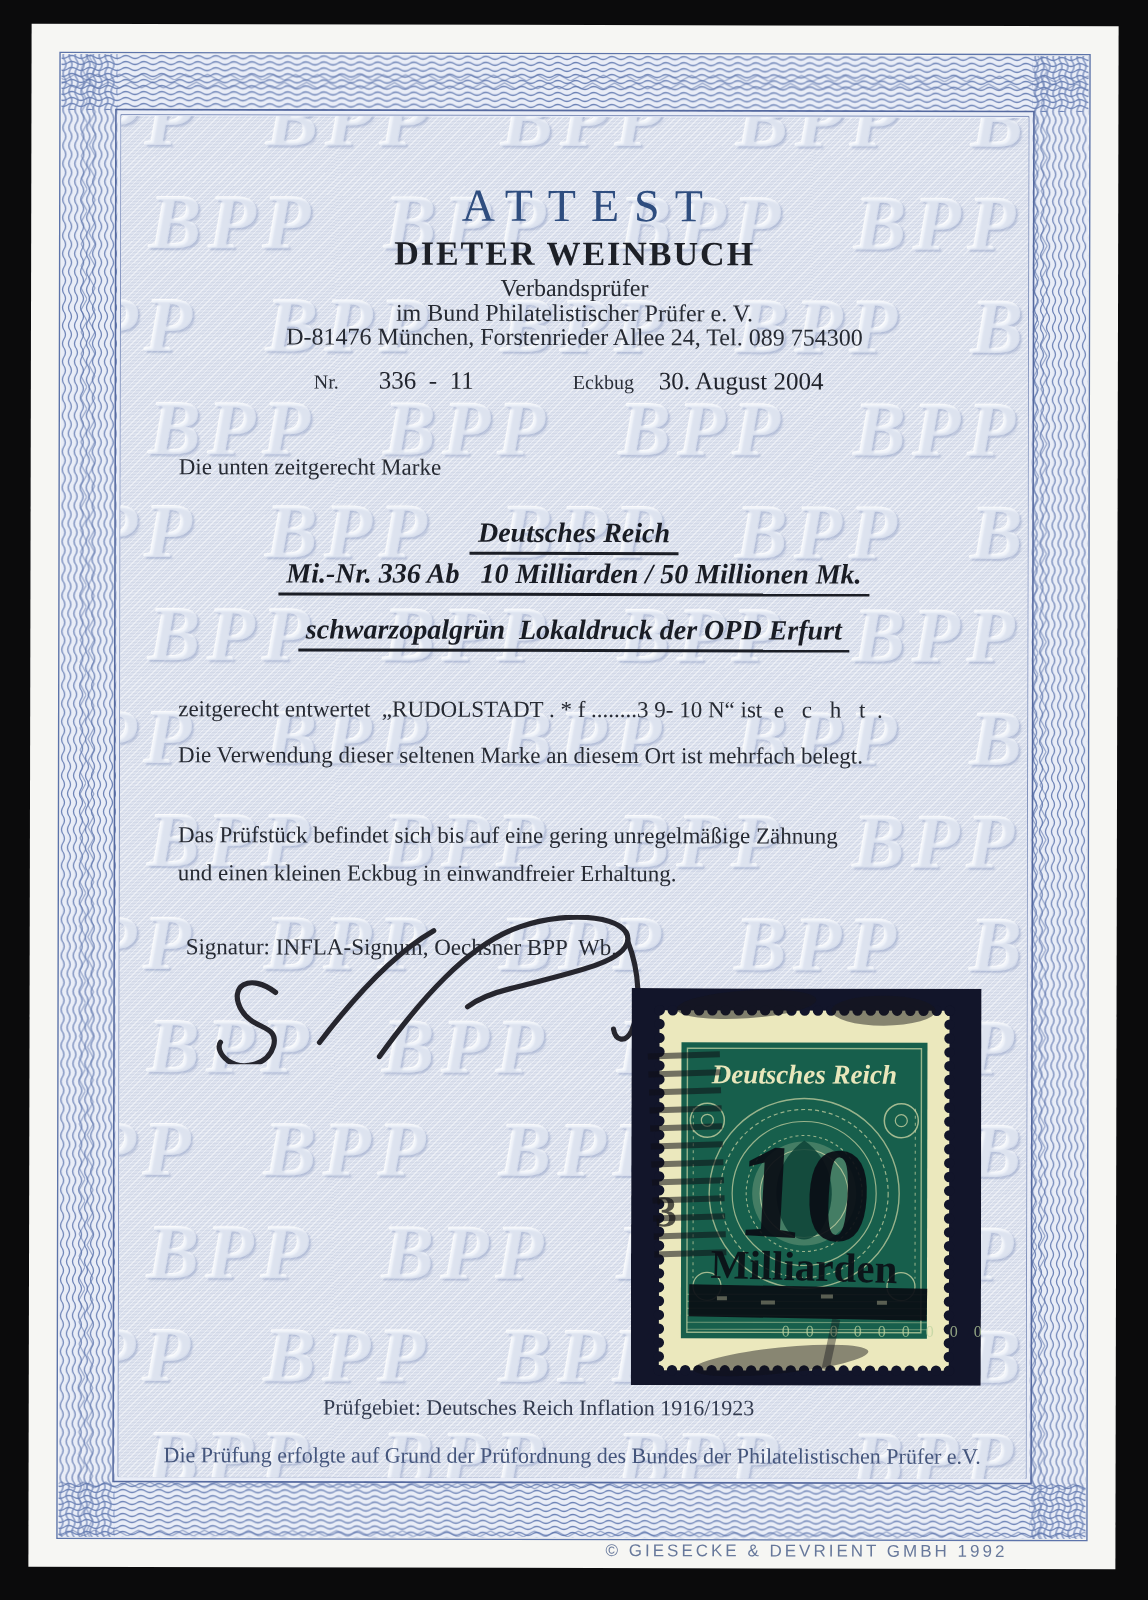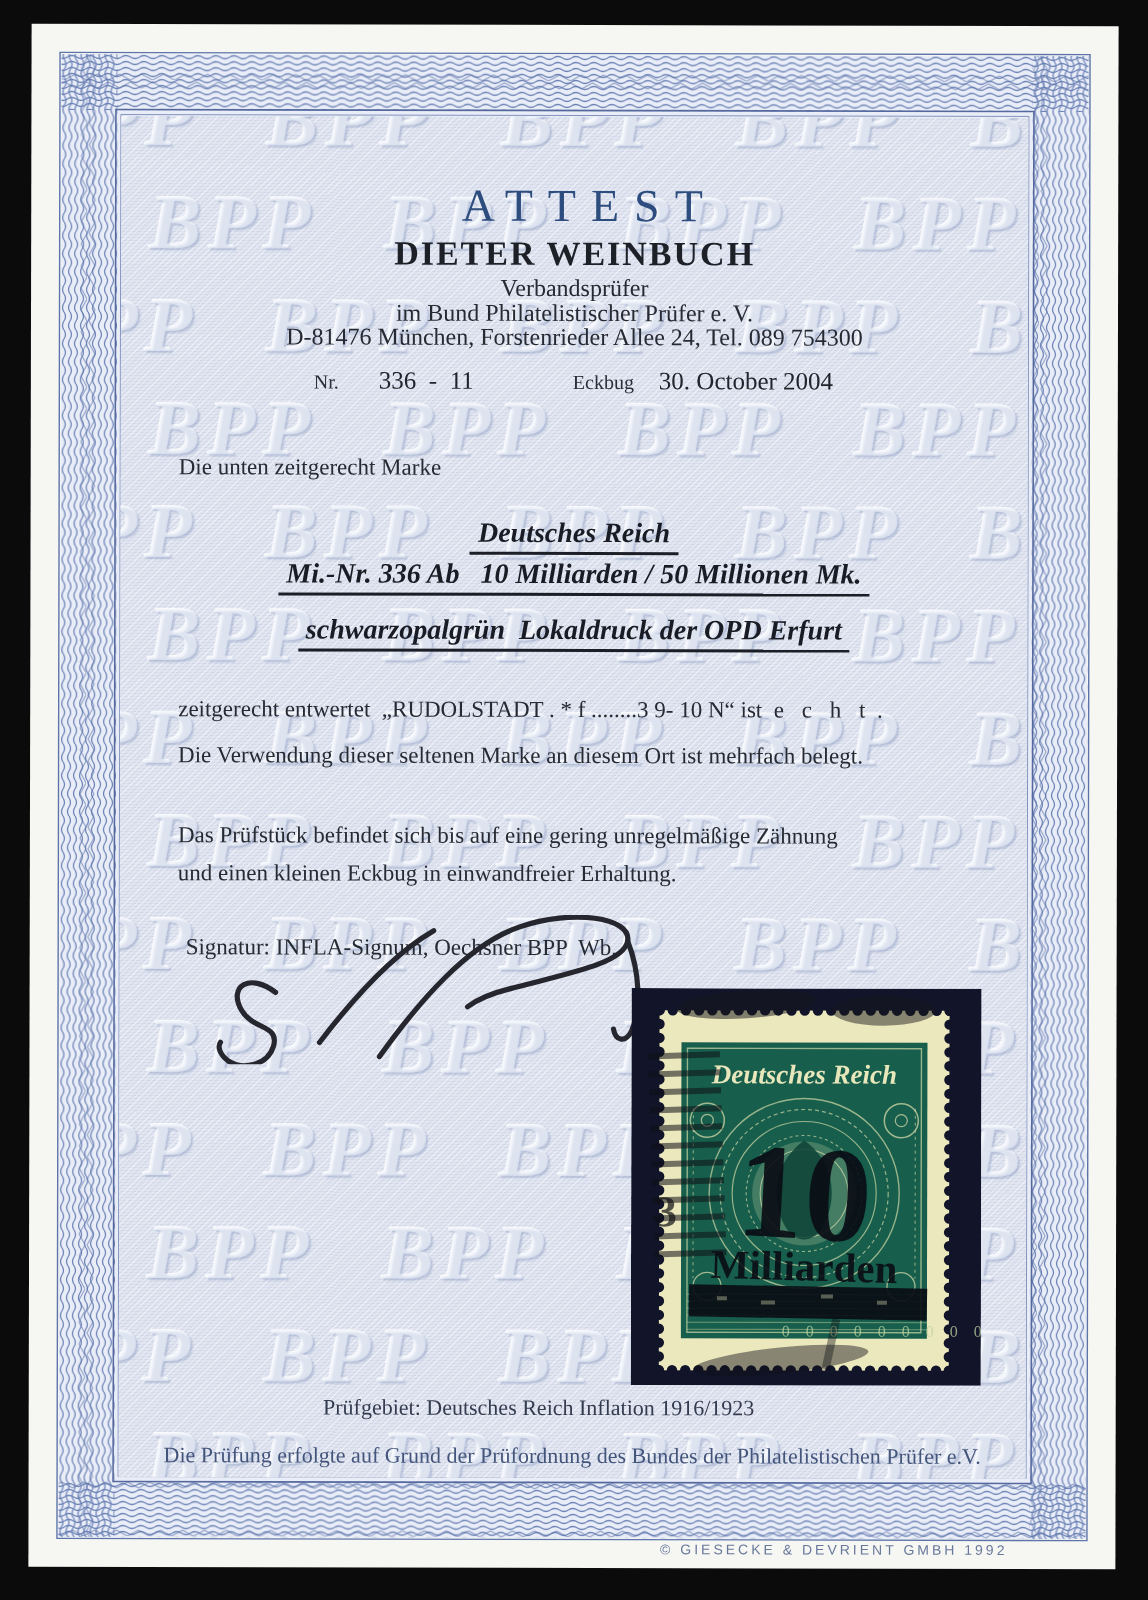--- a/index.html
+++ b/index.html
@@ -25,21 +25,21 @@
   .sub{font-size:24px;color:#262a33;}
   .metalabel{position:absolute;font-size:20px;color:#2a2e38;}
   .metavalue{position:absolute;font-size:25px;color:#21242d;}
   .bodyline{position:absolute;font-size:23px;color:#262a33;}
   .subject{font-size:28px;font-weight:700;font-style:italic;color:#191c24;}
   .subject .u{display:inline-block;border-bottom:3px solid #1b1e26;padding:0 8px 3px;}
   .verdict{font-weight:400;letter-spacing:6px;}
   .footline{font-size:22px;color:#333b4f;}
   .noteline{font-size:22px;color:#44557c;}
   .copyright{position:absolute;right:108px;top:1516px;font-family:"Liberation Sans","DejaVu Sans",sans-serif;
-             font-size:14px;letter-spacing:3px;color:#67789b;}
+             font-size:17px;letter-spacing:3px;color:#67789b;}
   .sig-svg{position:absolute;left:60px;top:798px;z-index:3;}
   .stamp-svg{position:absolute;left:512px;top:871px;z-index:3;}
 </style>
 </head>
 <body>
 
 <div class="stage">
   <div class="paper">
 
     <svg class="border-svg" width="1087" height="1543" viewBox="0 0 1087 1543">
@@ -142,21 +142,21 @@
 
         <div class="center-line attest" style="top:62px">ATTEST</div>
         <div class="center-line examiner" style="top:118px">DIETER WEINBUCH</div>
         <div class="center-line sub" style="top:158px">Verbandsprüfer</div>
         <div class="center-line sub" style="top:183px">im Bund Philatelistischer Prüfer e. V.</div>
         <div class="center-line sub" style="top:207px">D-81476 München, Forstenrieder Allee 24, Tel. 089 754300</div>
 
         <div class="metalabel" style="left:193px;top:254px">Nr.</div>
         <div class="metavalue pre" style="left:258px;top:250px">336  -  11</div>
         <div class="metalabel" style="left:452px;top:254px">Eckbug</div>
-        <div class="metavalue" style="left:538px;top:250px">30. October 2004</div>
+        <div class="metavalue" style="left:538px;top:250px">30. August 2004</div>
 
         <div class="bodyline" style="left:58px;top:338px">Die unten zeitgerecht Marke</div>
 
         <div class="center-line subject" style="top:400px">
           <span class="u pre">Deutsches Reich</span>
         </div>
         <div class="center-line subject" style="top:441px">
           <span class="u pre">Mi.-Nr. 336 Ab   10 Milliarden / 50 Millionen Mk.</span>
         </div>
         <div class="center-line subject" style="top:497px">

